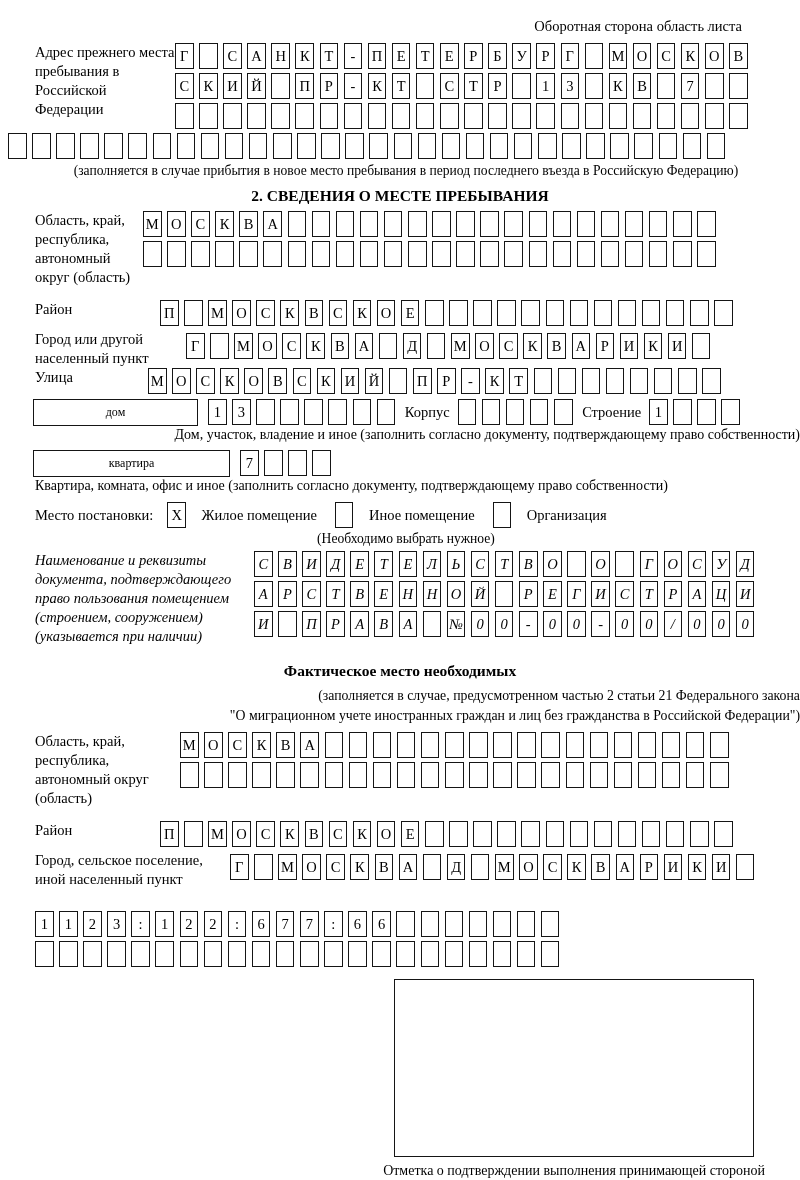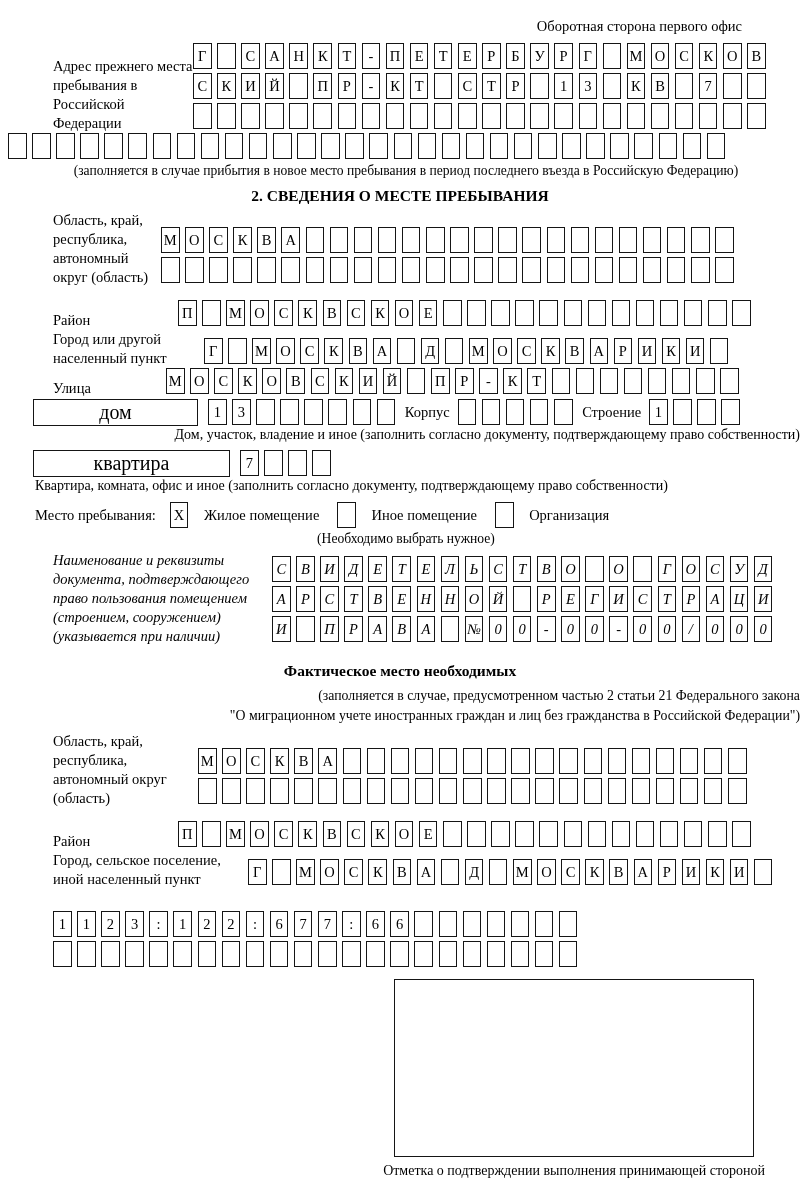--- a/index.html
+++ b/index.html
@@ -6,40 +6,40 @@
   body {
     width:800px; height:1180px;
     font-family:"Liberation Serif","DejaVu Serif",serif;
     color:#000; overflow:hidden;
   }
   .page { width:800px; position:relative; }
 
   .hdr-note { text-align:right; padding:18px 58px 0 0; font-size:14.5px; }
 
   .lab { font-size:14.5px; line-height:19px; }
-  .frow { display:flex; align-items:flex-end; margin-left:53px; }
+  .frow { display:flex; align-items:flex-start; margin-left:35px; }
   .rows { display:flex; flex-direction:column; }
 
   .boxrow { display:flex; height:26px; margin-bottom:4px; }
   .cbox {
     box-sizing:border-box; width:18.5px; height:26px; flex:0 0 18.5px;
     border:1.7px solid #151515; margin-right:5.6px;
     display:inline-flex; align-items:center; justify-content:center;
     font-size:14.5px; line-height:1;
   }
   .fullrow { margin-left:8px; }
 
   .small-note { font-size:13.6px; text-align:center; margin:2px 0 4px 0;padding-left:12px; }
   .cap-note   { font-size:14px; margin:1px 0 6px 35px; }
 
   .sec-title { text-align:center; font-weight:bold; font-size:15.5px; margin:8px 0 6px 0; }
 
   .inrect {
     box-sizing:border-box; border:1.7px solid #151515; height:27px;
-    display:flex; align-items:center; justify-content:center; font-size:20px;
+    display:flex; align-items:center; justify-content:center; font-size:12px;
   }
   .domrow { display:flex; align-items:center; margin-left:33px; height:28px; }
   .domrow .boxrow { margin-bottom:0; }
   .inline-lab { font-size:14.5px; margin:0 8px 0 4px; white-space:nowrap; }
 
   .chk-row { display:flex; align-items:center; margin:8px 0 0 35px; font-size:14.5px; }
   .chk-row .boxrow { margin-bottom:0; }
   .chkbox-gap { margin-left:14px; }
   .opt-lab { margin:0 18px 0 10px; }
 
@@ -47,21 +47,21 @@
   .stamp-box { box-sizing:border-box; width:360px; height:178px; border:1.8px solid #151515; background:#fff; }
   .stamp-cap { width:392px; margin-left:-16px; text-align:center; font-size:14px; line-height:19px; margin-top:4px; }
 
   .sub-center { text-align:right; font-size:13.8px; line-height:20px; }
 </style>
 </head>
 <body>
 
 <div class="page">
 
-  <div class="hdr-note">Оборотная сторона первого офис</div>
+  <div class="hdr-note">Оборотная сторона область листа</div>
 
   <div class="frow" style="margin-top:8px;">
     <div class="lab" style="width:140px;">Адрес прежнего места пребывания в Российской Федерации</div>
     <div class="rows">
       <div class="boxrow">
           <span class="cbox">Г</span>
           <span class="cbox"></span>
           <span class="cbox">С</span>
           <span class="cbox">А</span>
           <span class="cbox">Н</span>
@@ -356,21 +356,21 @@
     <div class="boxrow" style="margin-left:10px;">
         <span class="cbox">7</span>
         <span class="cbox"></span>
         <span class="cbox"></span>
         <span class="cbox"></span>
       </div>
   </div>
   <div class="cap-note" style="margin-left:35px;">Квартира, комната, офис и иное (заполнить согласно документу, подтверждающему право собственности)</div>
 
   <div class="chk-row">
-    <span>Место пребывания:</span>
+    <span>Место постановки:</span>
     <div class="boxrow chkbox-gap">
         <span class="cbox">X</span>
       </div>
     <span class="opt-lab">Жилое помещение</span>
     <div class="boxrow">
         <span class="cbox"></span>
       </div>
     <span class="opt-lab">Иное помещение</span>
     <div class="boxrow">
         <span class="cbox"></span>

